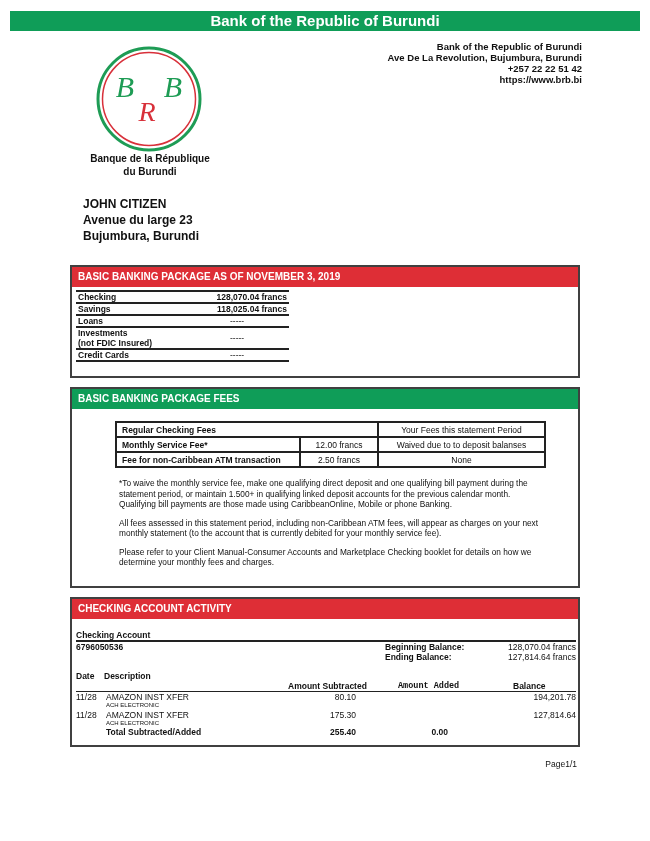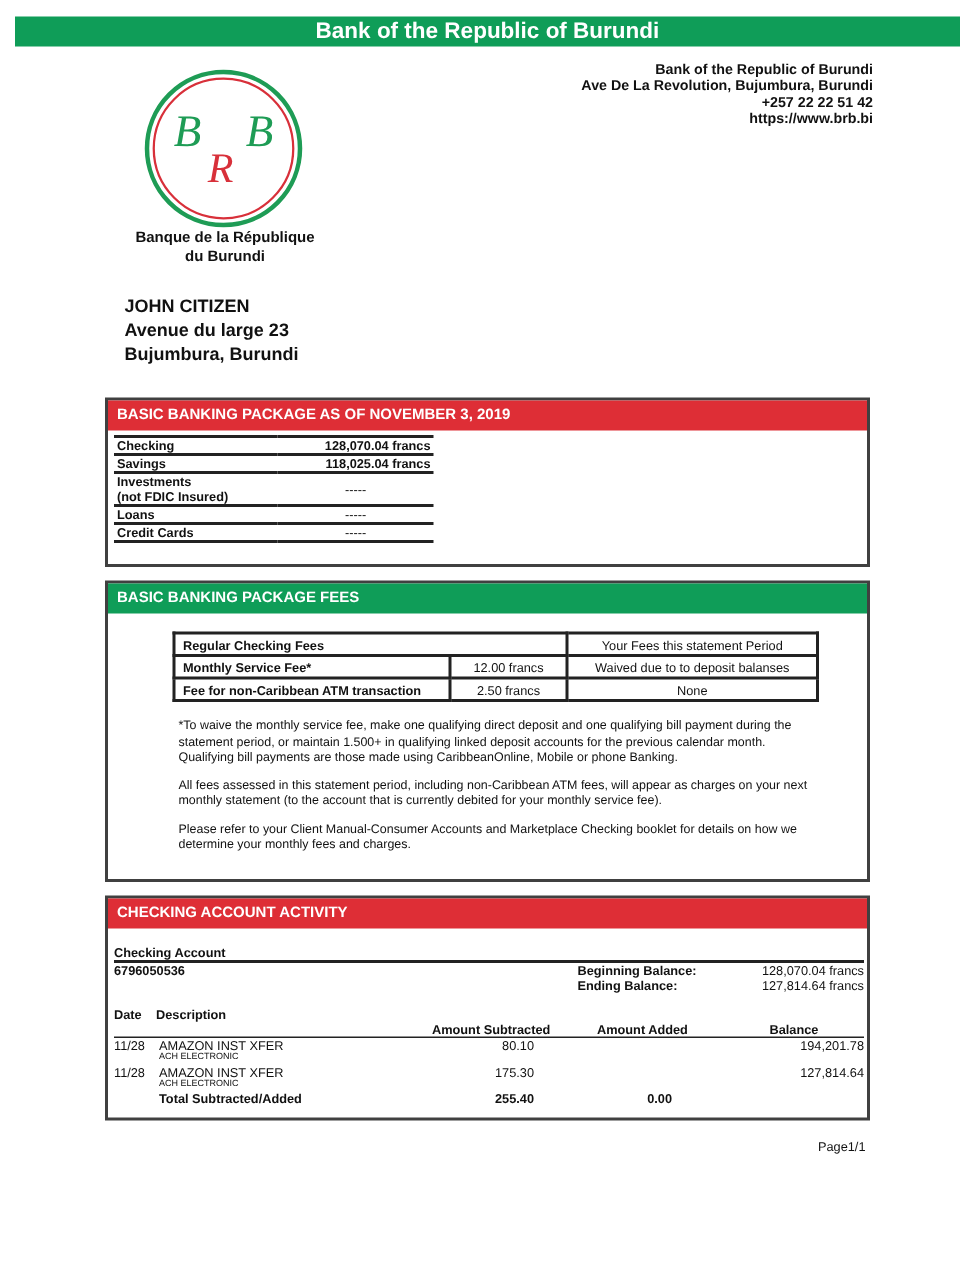--- a/index.html
+++ b/index.html
@@ -70,28 +70,28 @@
     <tbody>
     <tr class="bt">
       <td>Checking</td>
       <td class="val">128,070.04 francs</td>
     </tr>
     <tr class="bt">
       <td>Savings</td>
       <td class="val">118,025.04 francs</td>
     </tr>
     <tr class="bt">
+      <td>Loans</td>
+      <td class="dash">-----</td>
+    </tr>
+    <tr class="bt">
       <td>
         <div>Investments</div>
         <div>(not FDIC Insured)</div>
       </td>
-      <td class="dash">-----</td>
-    </tr>
-    <tr class="bt">
-      <td>Loans</td>
       <td class="dash">-----</td>
     </tr>
     <tr class="bt bb">
       <td>Credit Cards</td>
       <td class="dash">-----</td>
     </tr>
   </tbody>
     </table>
 </div>
 
@@ -130,21 +130,21 @@
   <div class="abs lbl" style="left:4px; top:43px;">6796050536</div>
 
   <div class="abs lbl" style="left:313px; top:43px;">Beginning Balance:</div>
   <div class="abs" style="right:2px; top:43px;">128,070.04 francs</div>
   <div class="abs lbl" style="left:313px; top:53px;">Ending Balance:</div>
   <div class="abs" style="right:2px; top:53px;">127,814.64 francs</div>
 
   <div class="abs lbl" style="left:4px; top:72px;">Date</div>
   <div class="abs lbl" style="left:32px; top:72px;">Description</div>
   <div class="abs lbl" style="left:216px; top:82px;">Amount Subtracted</div>
-  <div class="abs lbl" style="left:326px; top:82px;">Amount Added</div>
+  <div class="abs lbl" style="left:326px; top:82px;font-family:Liberation Mono, monospace;">Amount Added</div>
   <div class="abs lbl" style="left:441px; top:82px;">Balance</div>
   <div class="abs" style="left:4px; top:92px; width:500px; border-top:1px solid #222;"></div>
 
   <div class="txn-row" style="top:93px;">
     <span class="abs" style="left:0;">11/28</span>
     <span class="abs" style="left:30px;">AMAZON INST XFER</span>
     <span class="abs small" style="left:30px; top:10px;">ACH ELECTRONIC</span>
     <span class="abs" style="right:220px;">80.10</span>
     <span class="abs" style="right:0;">194,201.78</span>
   </div>

